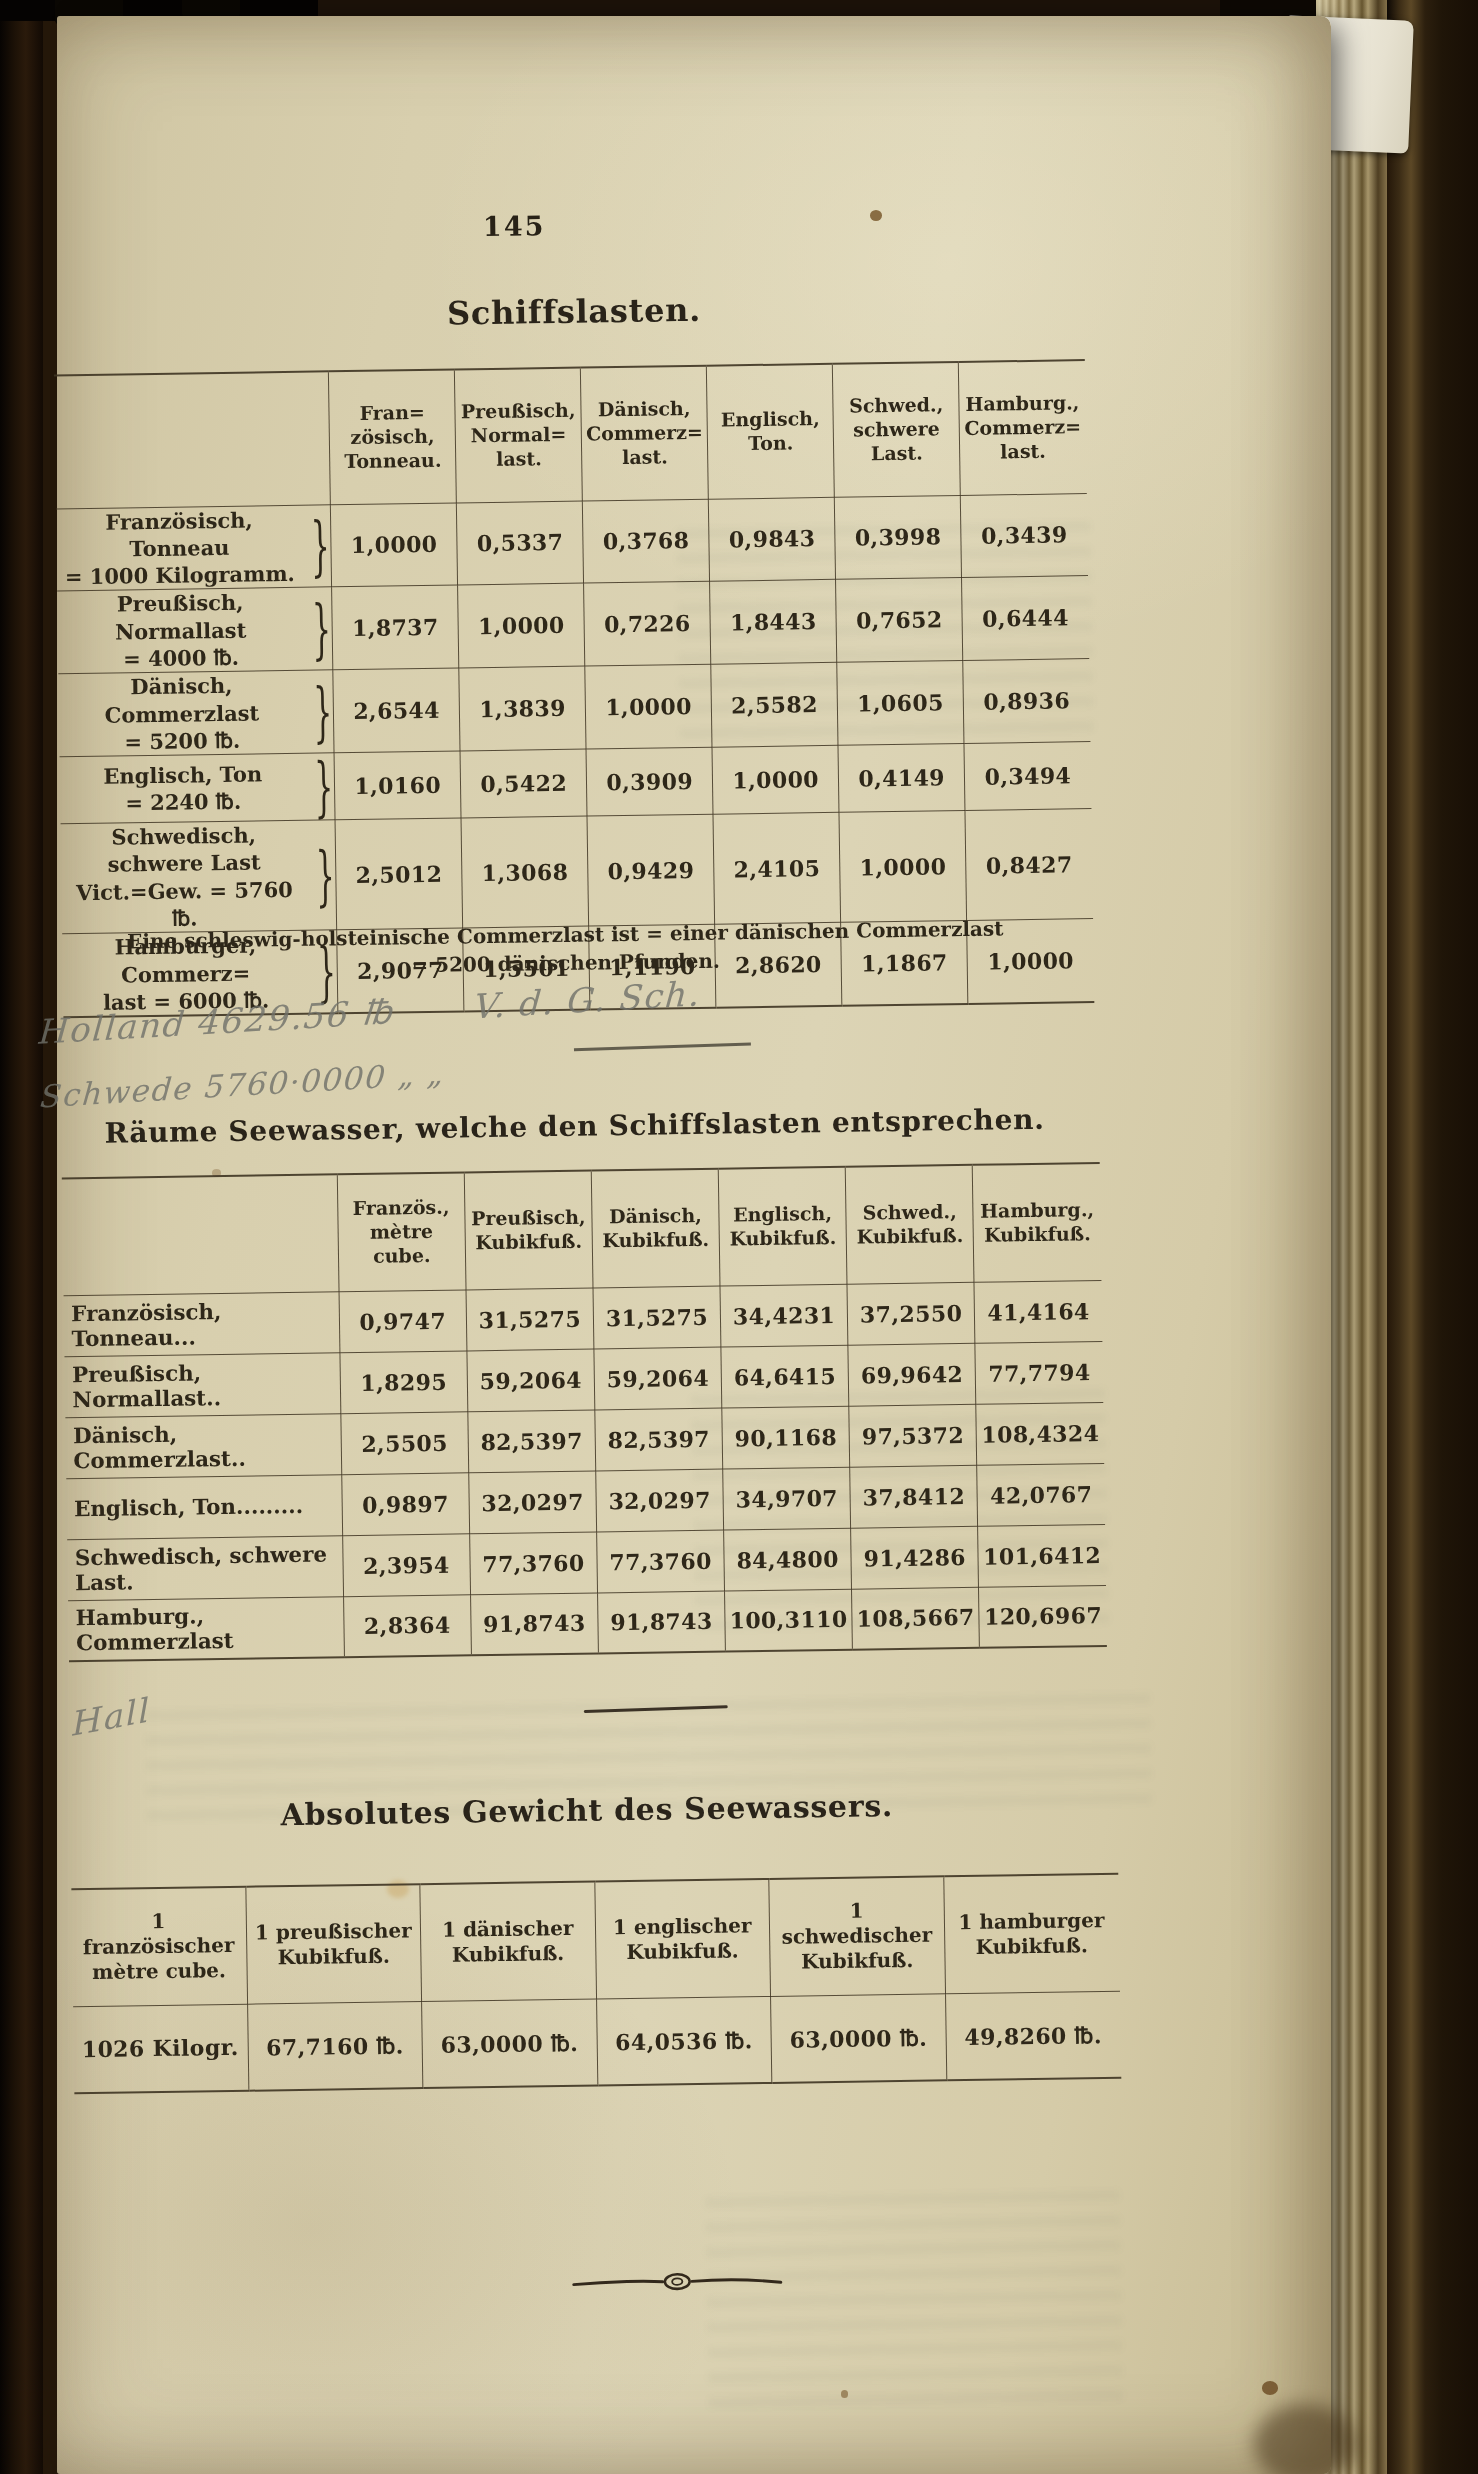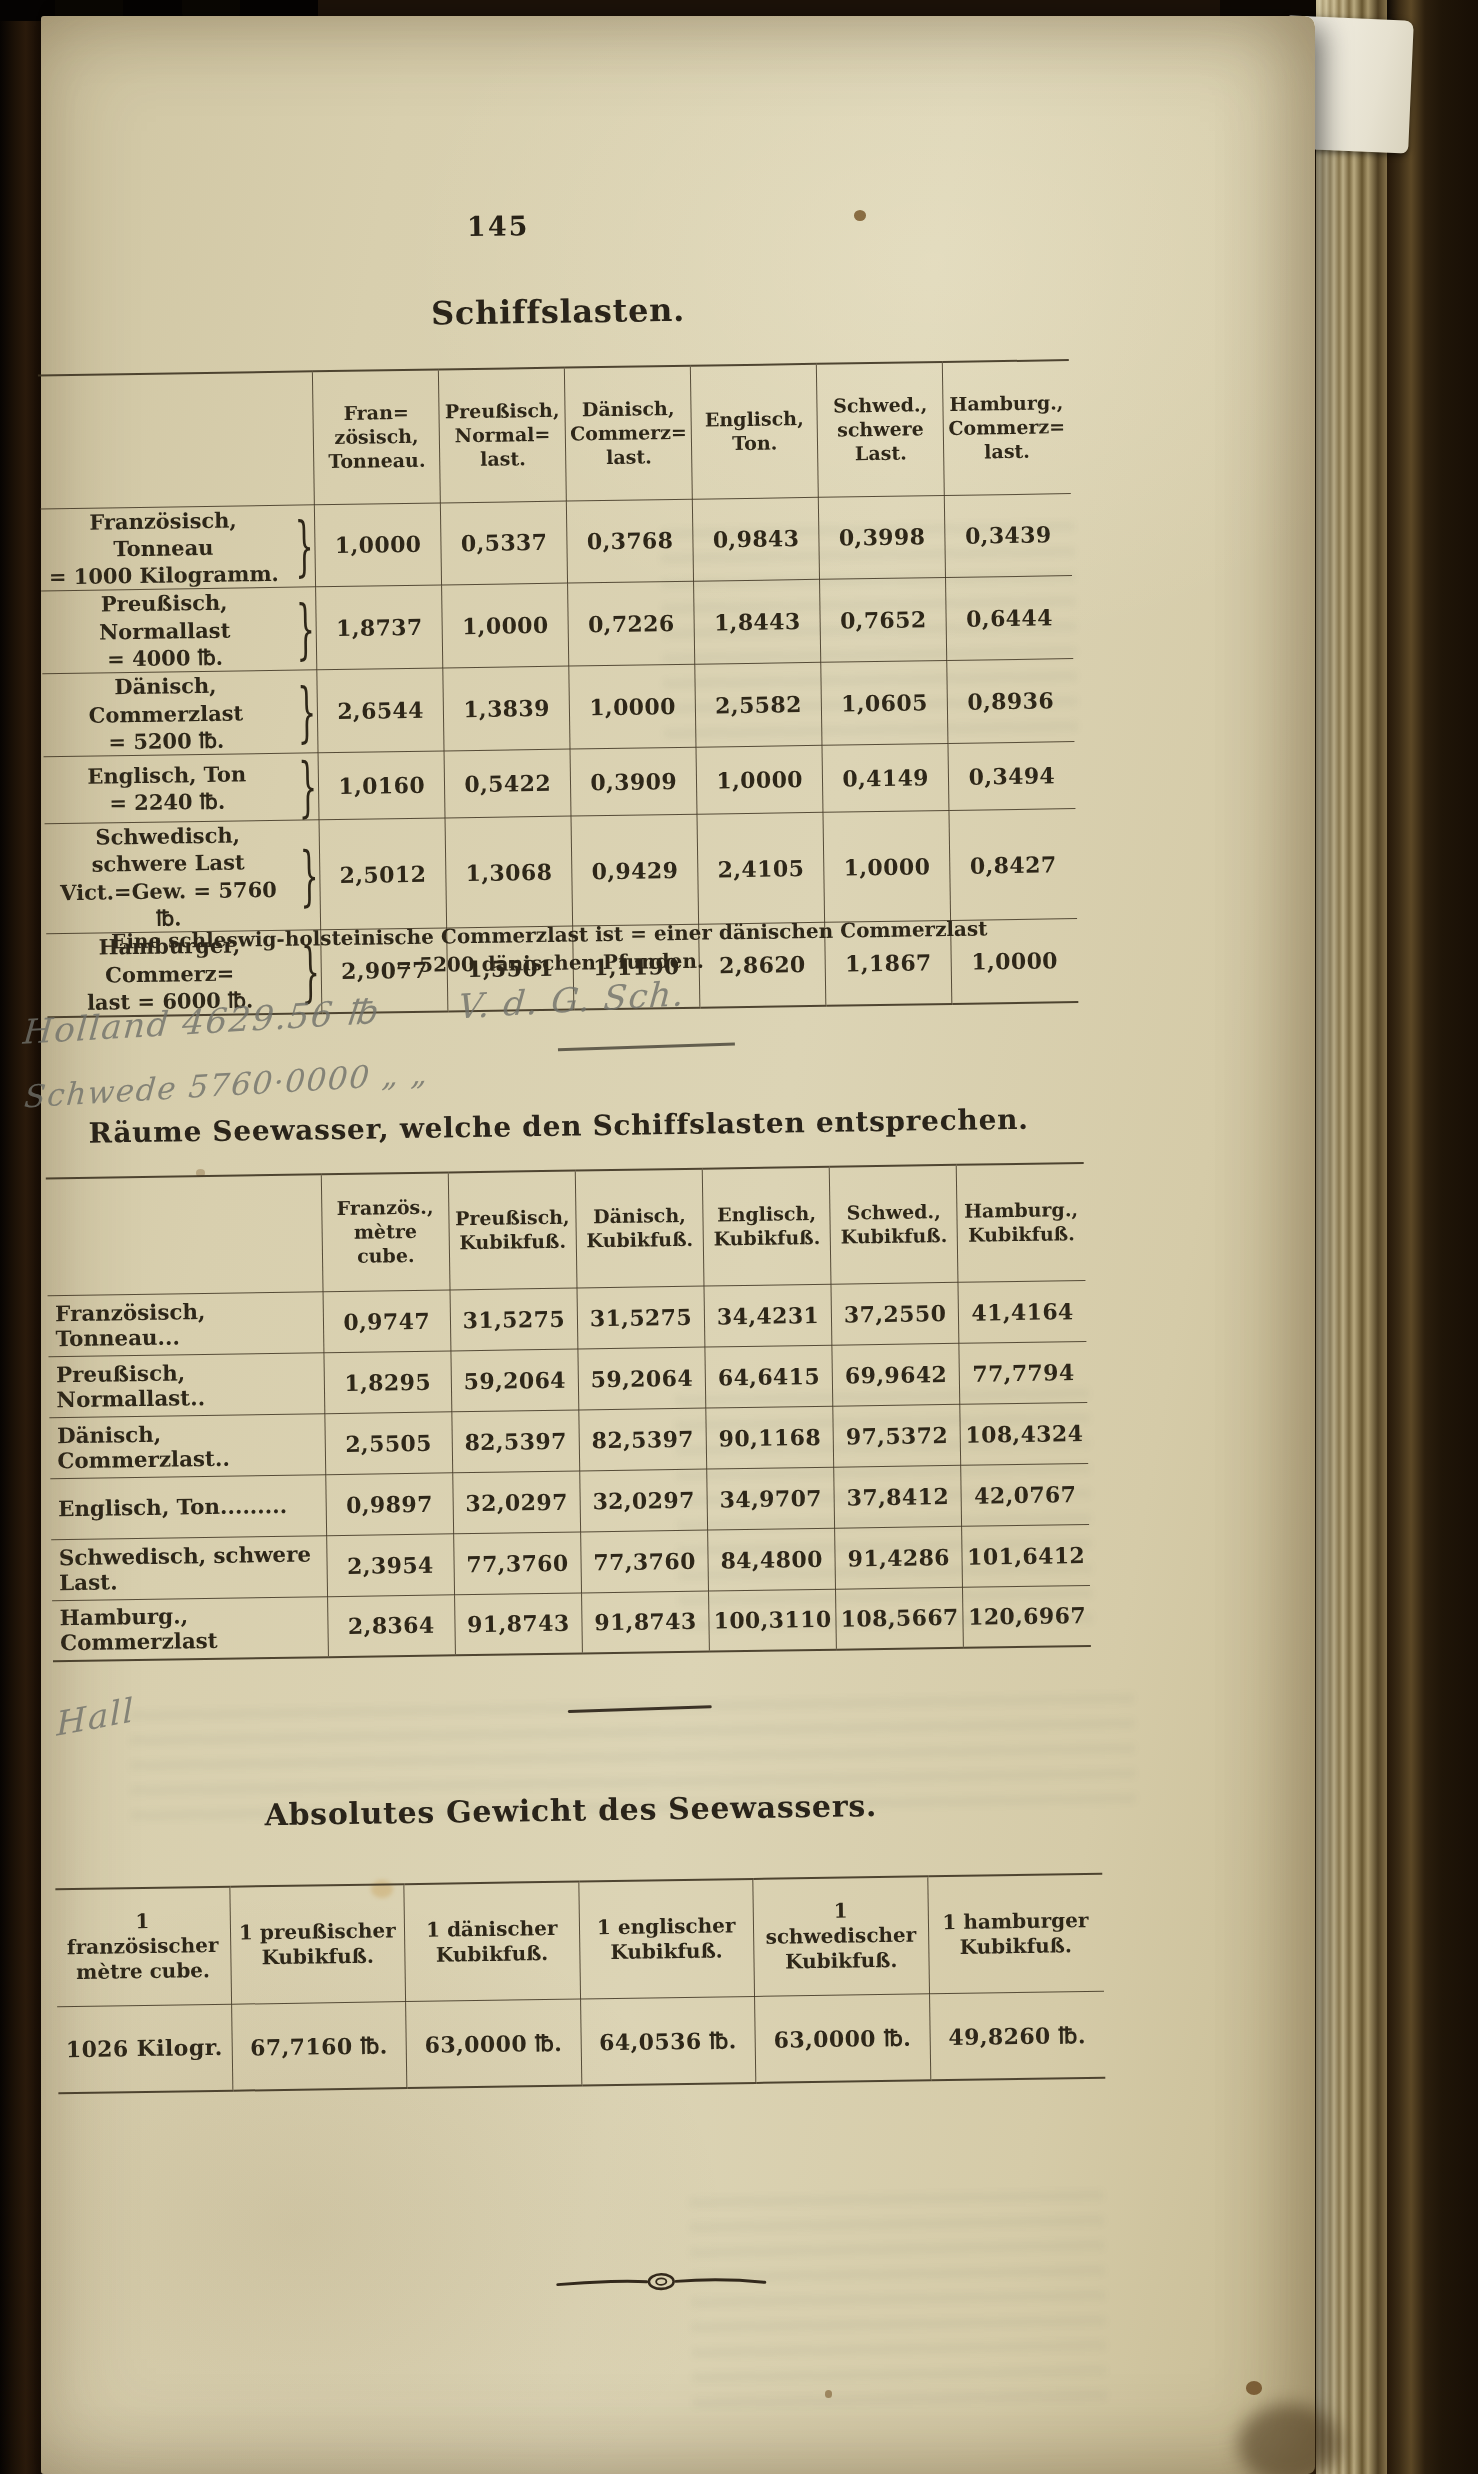--- a/index.html
+++ b/index.html
@@ -17,21 +17,21 @@
     background:linear-gradient(90deg,
       #c9bc94 0px,#d6cba6 3.7px,#b3a47c 6.7px,#d2c59e 10.3px,#a3936a 14px,
       #cdbf97 18px,#8f7d53 23px,#c3b58d 27px,#7b6941 33px,#b9aa80 38px,
       #66552f 46px,#a8976c 52px,#4e3e22 62px,#84714a 71px,#38291302 0,#3a2b15 83px,
       #5c4826 95px,#2c1f0e 109px,#1f1508 126px,#170e05 100%);}
   .sheet{position:absolute;left:1285px;top:18px;width:126px;height:133px;
     background:linear-gradient(100deg,#f6f3e9,#e6e1d0 70%,#d8d2bd);
     transform:rotate(2.5deg);border-radius:3px 9px 7.4px 3px;
     box-shadow:0 2.2px 6px rgba(0,0,0,.55);}
   
-  .page{position:absolute;left:41px;top:16.3px;width:1274px;height:2458px;
+  .page{position:absolute;left:57px;top:16.3px;width:1274px;height:2458px;
     border-radius:3px 10.3px 7.4px 3px;
     background:
       radial-gradient(887px 665px at 70% 10%,rgba(255,250,228,.22),transparent 60%),
       radial-gradient(665px 517px at 20% 90%,rgba(120,95,50,.12),transparent 65%),
       linear-gradient(100deg,#cfc5a2 0%,#d8cfae 22%,#dcd4b5 55%,#d5cba8 80%,#c7bb93 100%);
     box-shadow:inset 0 0 96px rgba(70,48,18,.30), inset -33px 0 67px rgba(85,62,28,.22),
                16.3px 0 28px -10.3px rgba(0,0,0,.6);}
   .ghost{position:absolute;pointer-events:none;opacity:.5;filter:blur(3px);
     background:repeating-linear-gradient(0deg,rgba(92,106,86,.10) 0 9.6px,transparent 9.6px 25px);
     transform:rotate(-1deg);}

